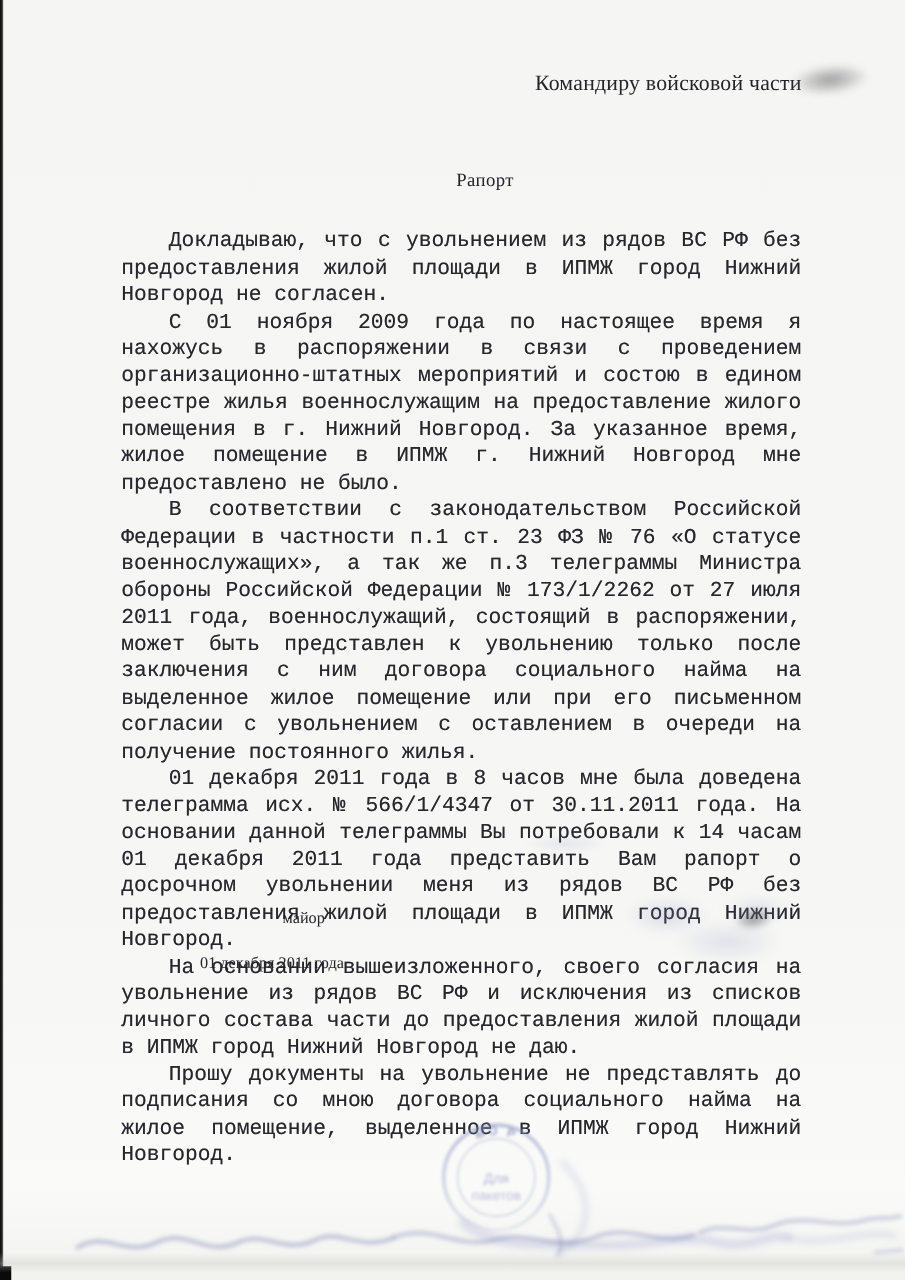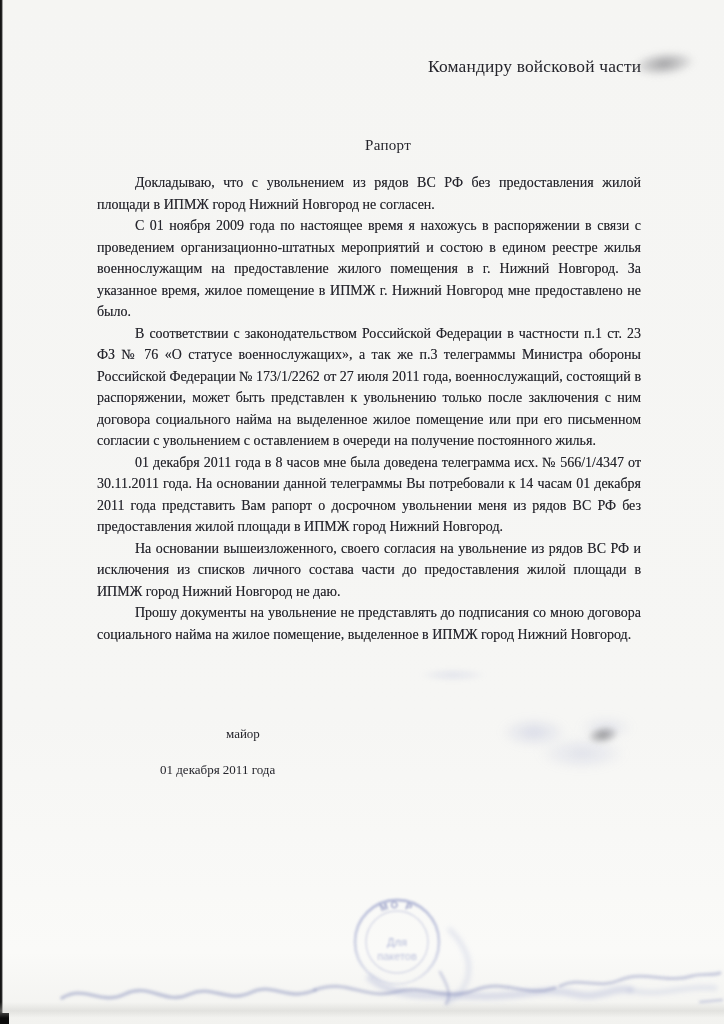--- a/index.html
+++ b/index.html
@@ -37,25 +37,26 @@
     position:absolute;left:630px;top:49px;width:76px;height:32px;
     background:radial-gradient(ellipse 55% 50% at 45% 45%,rgba(88,88,94,.55) 0%,rgba(120,120,126,.30) 45%,rgba(150,150,155,0) 75%);
     filter:blur(3px);
     transform:rotate(-6deg);
   }
   .doc-title{
     position:absolute;left:365px;top:137px;
     font-size:15px;letter-spacing:.3px;
   }
   .body-text{
-    position:absolute;left:97px;top:172px;width:544px;
-    font-size:14px;line-height:21.5px;
+    position:absolute;left:97px;top:183px;width:544px;
+    font-size:17px;line-height:21.5px;
     text-align:justify;
     color:#26262d;
     text-shadow:0 0 .4px rgba(40,40,48,.55);
+    font-family:Liberation Mono, monospace;
   }
   .body-text p{
     margin:0;
     text-indent:38px;
   }
   .signature-rank{
     position:absolute;left:226px;top:726px;
     font-size:13px;
   }
   .date-line{

